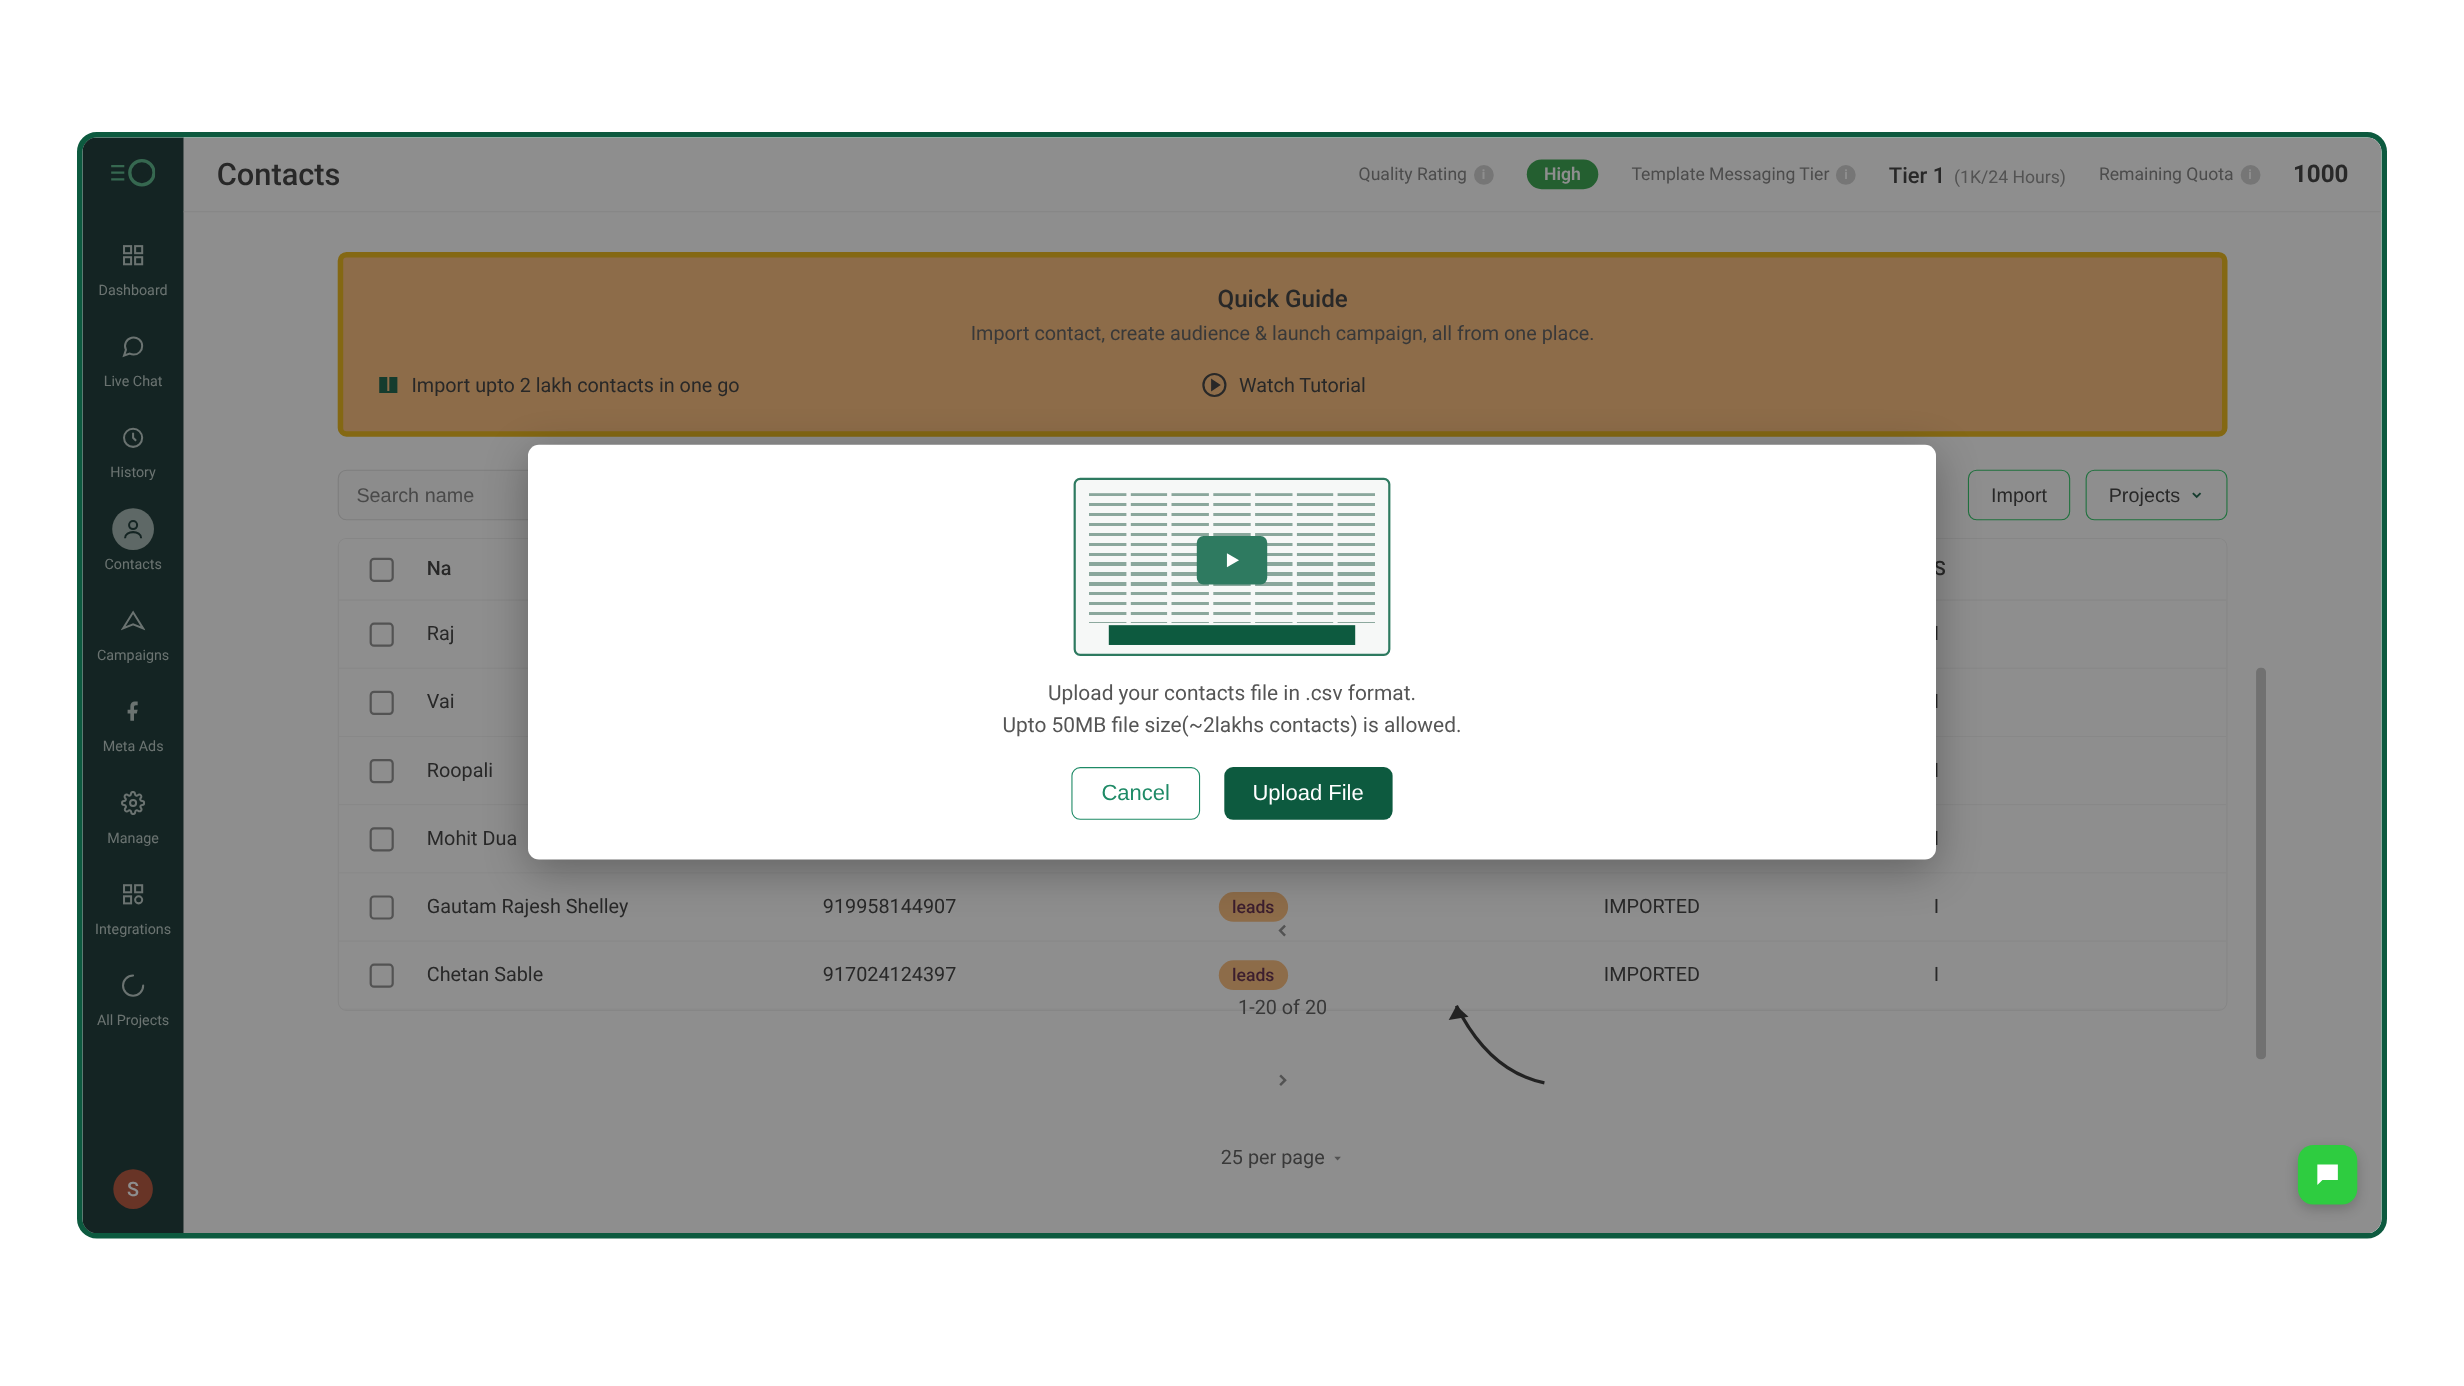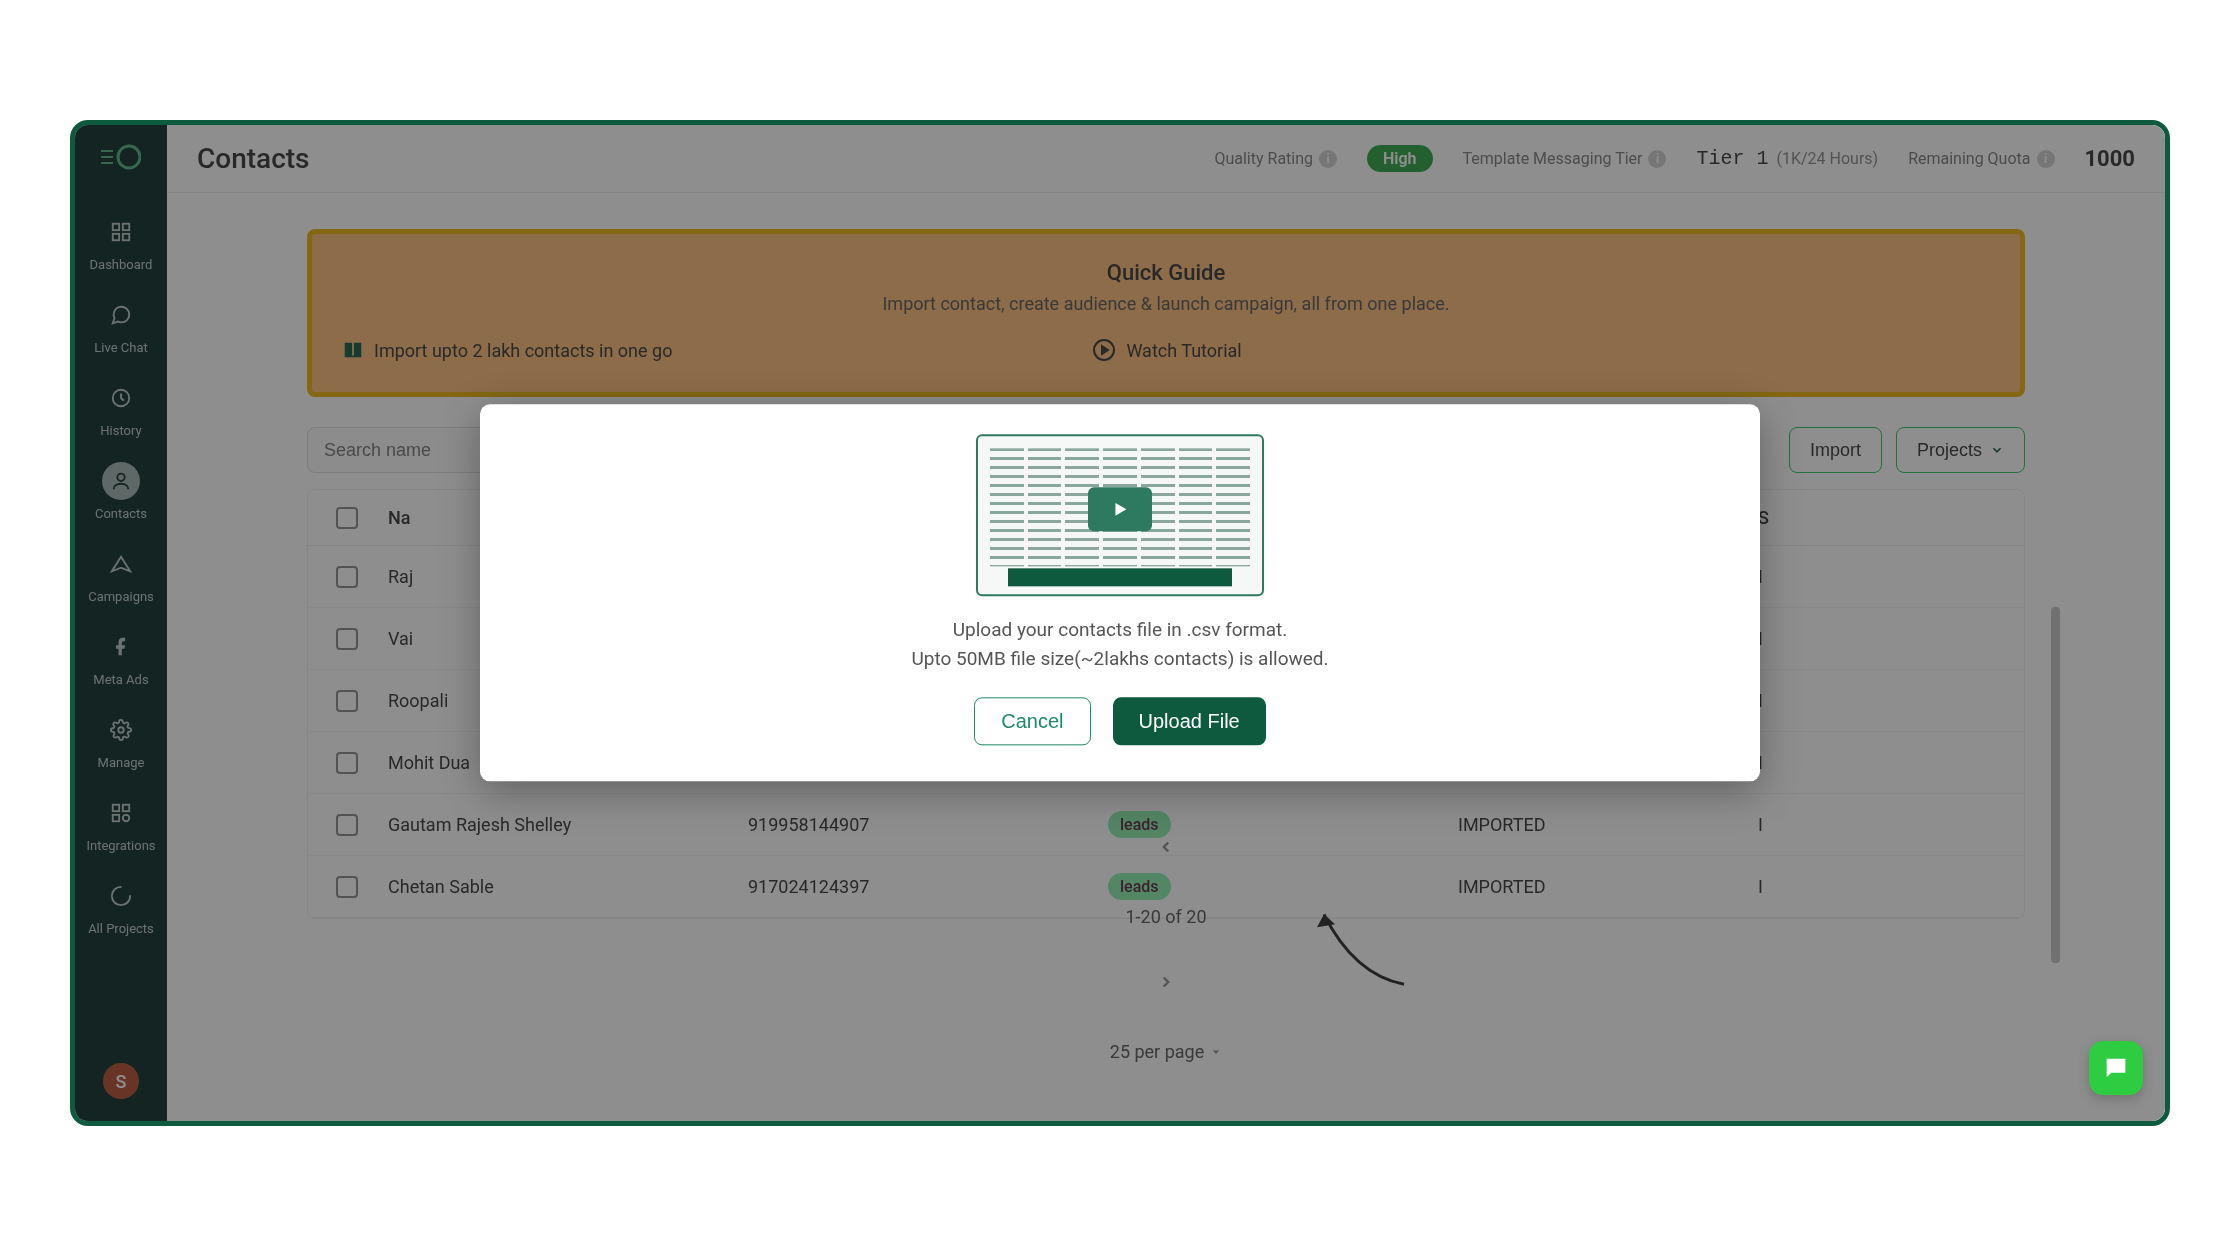--- a/index.html
+++ b/index.html
@@ -14,21 +14,21 @@
   .nav-label { font-size: 13px; }
   .avatar { position: absolute; left: 28px; bottom: 22px; width: 36px; height: 36px; border-radius: 50%; background: #b24a2f; display: flex; align-items: center; justify-content: center; color: #fff; font-size: 18px; font-weight: 500; }
 
   .main { position: absolute; left: 92px; top: 0; right: 0; bottom: 0; background: #fff; }
   .topbar { height: 68px; display: flex; align-items: center; padding: 0 30px; border-bottom: 1px solid #eee; }
   .page-title { font-size: 28px; font-weight: 500; color: #333; }
   .topbar-right { margin-left: auto; display: flex; align-items: center; gap: 30px; font-size: 16px; color: #7a7a7a; }
   .topbar-right .q-label { display: inline-flex; align-items: center; gap: 6px; }
   .info-dot { width: 18px; height: 18px; border-radius: 50%; background: #cfcfcf; display: inline-flex; align-items: center; justify-content: center; font-size: 12px; color: #fff; font-weight: bold; }
   .chip-high { background: #2aa142; color: #fff; padding: 4px 16px; border-radius: 999px; font-weight: 600; font-size: 16px; }
-  .tier-main { color: #333; font-size: 20px; font-weight: 500; font-family: Liberation Mono, monospace; }
+  .tier-main { color: #333; font-size: 20px; font-weight: 500; }
   .tier-sub { color: #888; font-size: 16px; margin-left: 4px; }
   .quota-val { color: #333; font-size: 22px; font-weight: 700; }
 
   .content { padding: 20px 40px 0 40px; }
   .guide-card { background: #fdba74; border: 5px solid #eab308; border-radius: 8px; padding: 26px 30px 30px 30px; margin: 16px 100px 30px 100px; text-align: center; }
   .guide-title { font-size: 22px; font-weight: 500; color: #333; margin-bottom: 8px; }
   .guide-sub { font-size: 18px; color: #555; margin-bottom: 24px; }
   .guide-links { display: flex; gap: 420px; align-items: center; }
   .guide-link { display: inline-flex; align-items: center; gap: 10px; font-size: 18px; color: #333; cursor: pointer; }
   .guide-link svg { flex-shrink: 0; }
@@ -36,21 +36,21 @@
   .toolbar-row { display: flex; align-items: center; margin: 0 100px 16px 100px; gap: 14px; }
   .search-box { flex: 0 0 420px; height: 46px; border: 1px solid #ddd; border-radius: 8px; padding: 0 16px; font-size: 18px; color: #888; background: #fafafa; }
   .spacer { flex: 1; }
   .btn { height: 46px; padding: 0 20px; border-radius: 8px; border: 1px solid #22c55e; background: #fff; font-size: 18px; color: #333; display: inline-flex; align-items: center; gap: 8px; cursor: pointer; }
 
   .table-wrap { margin: 0 100px; border: 1px solid #eee; border-radius: 8px; overflow: hidden; }
   .thead, .trow { display: grid; grid-template-columns: 70px 360px 360px 350px 300px 80px; align-items: center; padding: 0 10px; }
   .thead { height: 56px; border-bottom: 1px solid #eee; background: #fff; color: #333; font-size: 18px; font-weight: 500; }
   .trow { height: 62px; border-bottom: 1px solid #f2f2f2; font-size: 18px; color: #333; }
   .checkbox { width: 22px; height: 22px; border: 2px solid #888; border-radius: 4px; margin-left: 18px; }
-  .tag-leads { display: inline-block; padding: 4px 12px; border-radius: 999px; background: #86efac; color: #5a1f3f; font-size: 16px; font-weight: 500; text-align: center; }
+  .tag-leads { display: inline-block; padding: 4px 12px; border-radius: 999px; background: #fdba74; color: #5a1f3f; font-size: 16px; font-weight: 500; text-align: center; }
 
   .pager { display: flex; align-items: center; justify-content: center; gap: 40px; height: 56px; font-size: 18px; color: #555; margin: 0 100px; flex-direction: column; }
   .pager .caret { color: #888; cursor: pointer; padding: 6px; }
 
   
   .overlay { position: absolute; inset: 0; background: rgba(30,30,30,0.5); }
   .modal { position: absolute; left: 50%; top: 50%; transform: translate(-50%, -58%); width: 1280px; background: #fff; border-radius: 10px; box-shadow: 0 10px 40px rgba(0,0,0,0.3); padding: 30px 40px 36px 40px; display: flex; flex-direction: column; align-items: center; }
   .video-thumb { width: 288px; height: 162px; border: 2px solid #2e7a60; border-radius: 6px; background: #f6f8f7; position: relative; overflow: hidden; margin-bottom: 20px; }
   .video-thumb .bars { position: absolute; inset: 12px 12px 28px 12px; display: grid; grid-template-columns: repeat(7, 1fr); gap: 4px; }
   .video-thumb .bars .col { background: repeating-linear-gradient(180deg, #8aa79c, #8aa79c 3px, transparent 3px, transparent 9px); }

